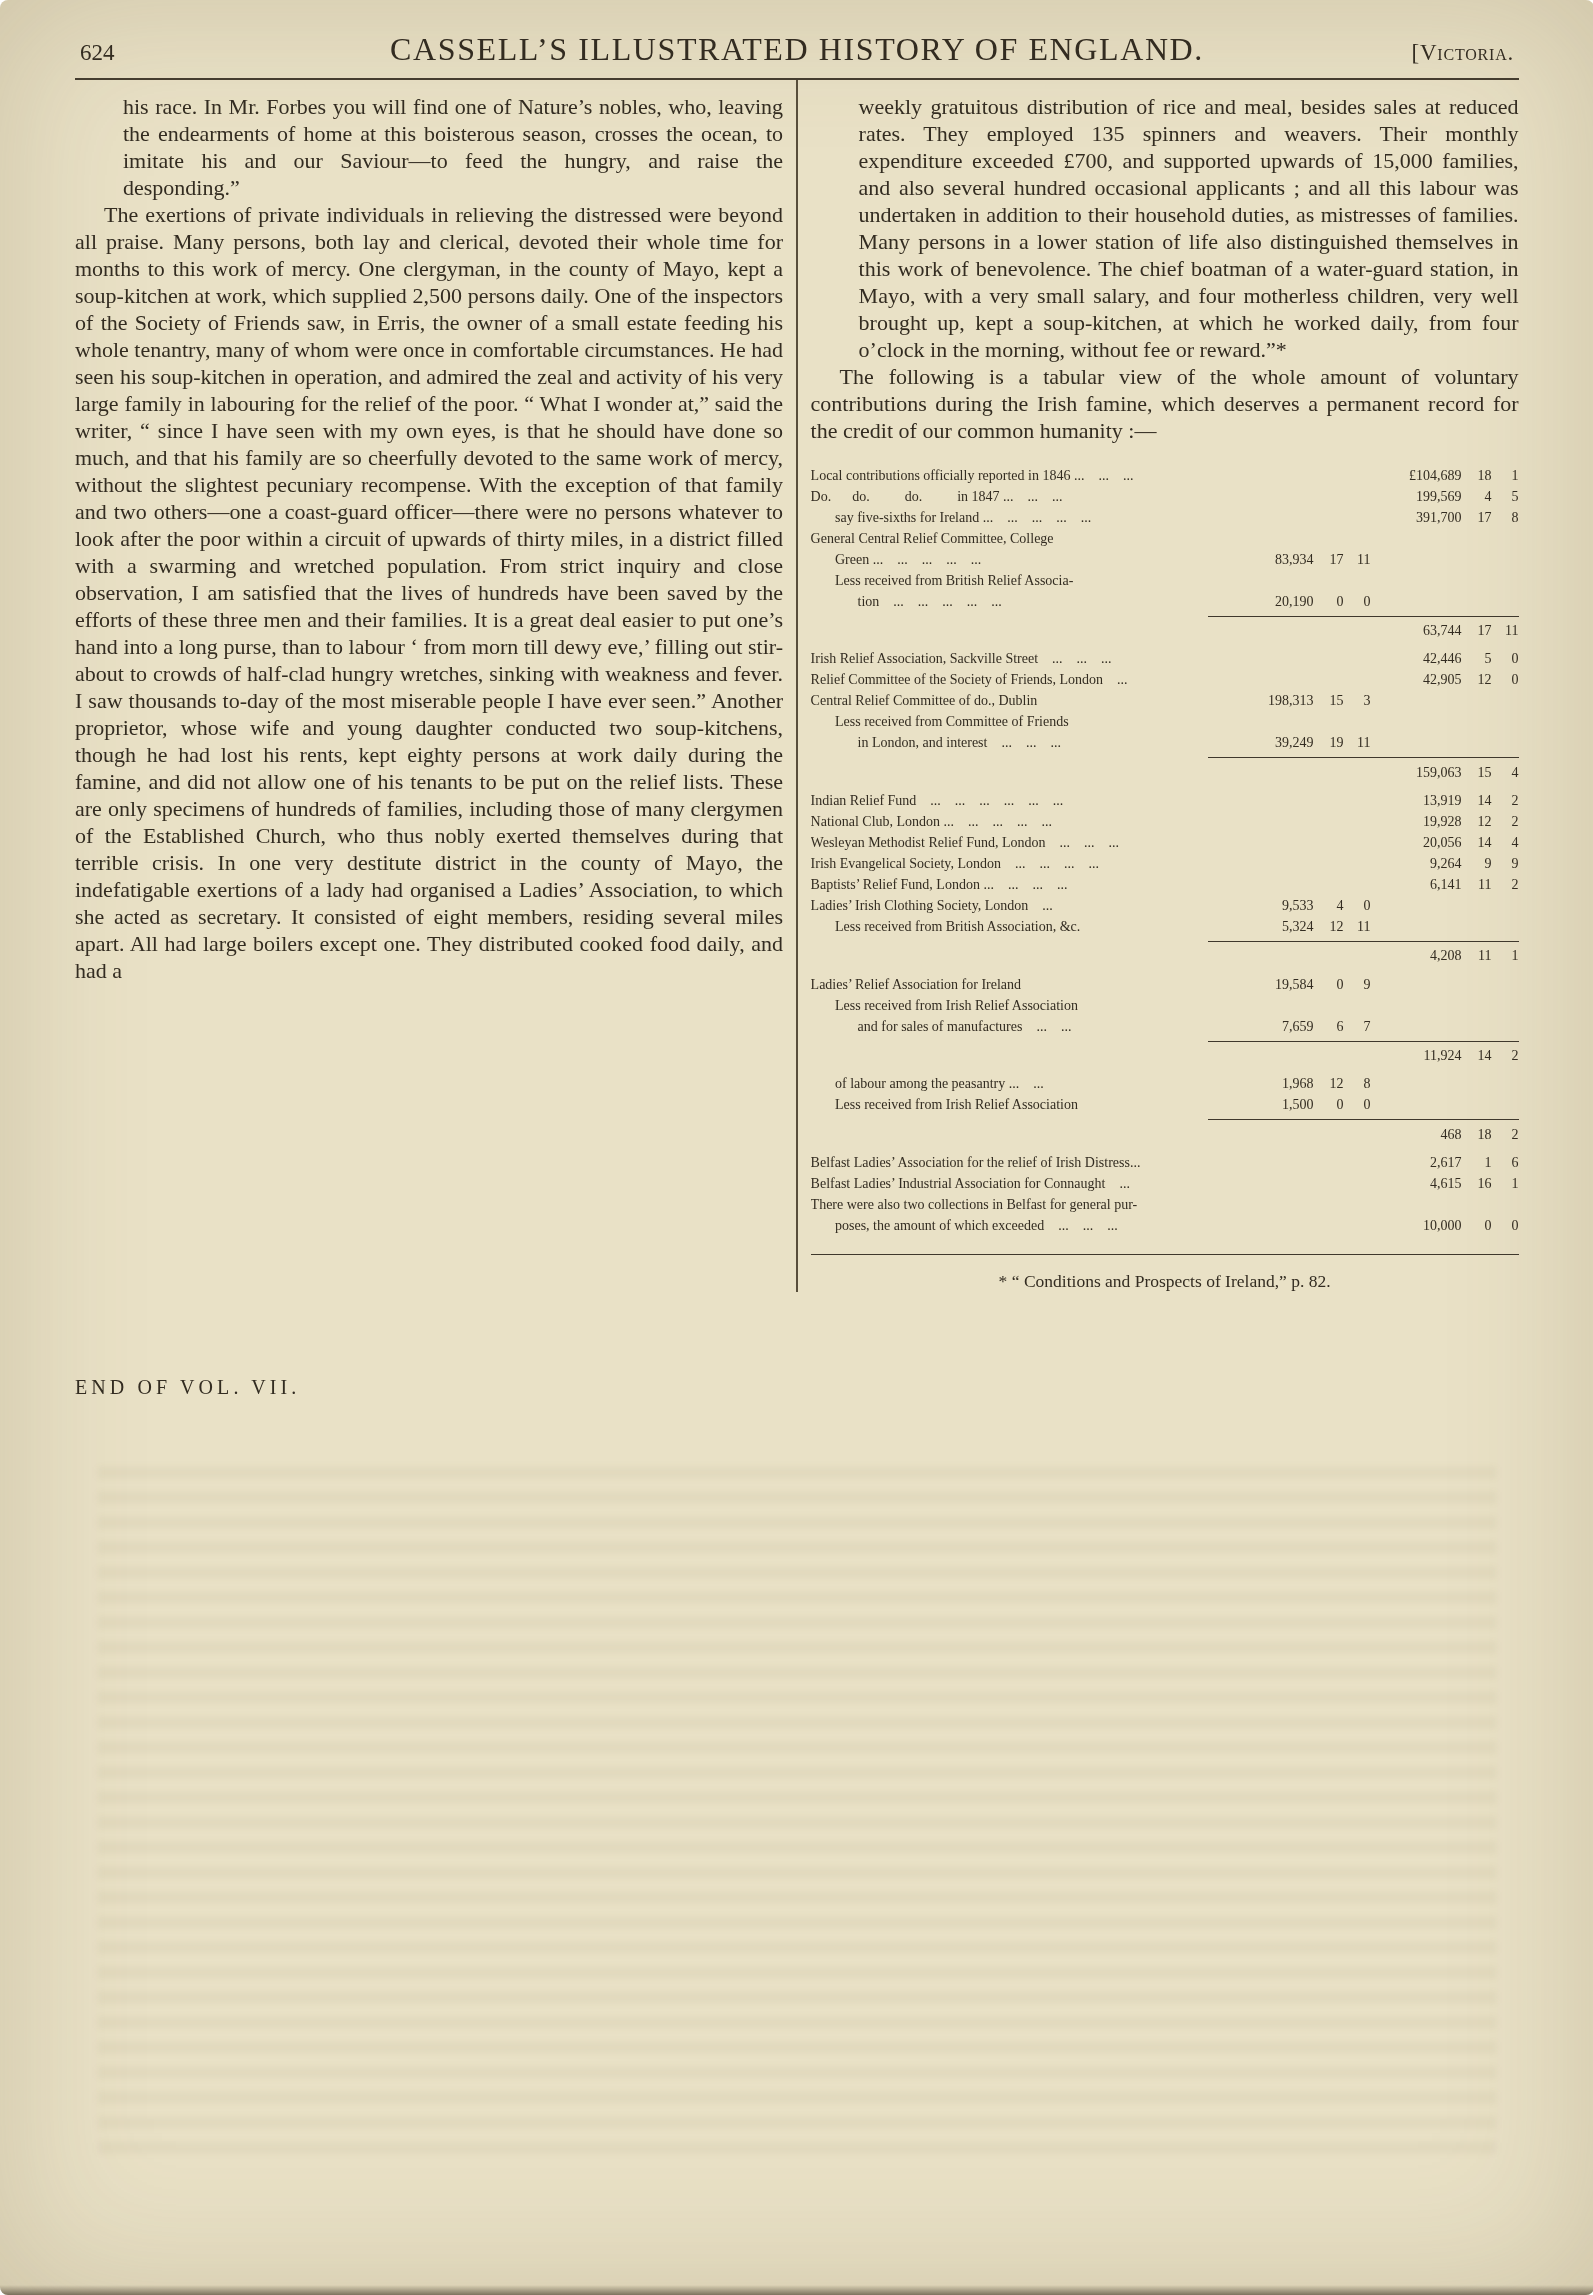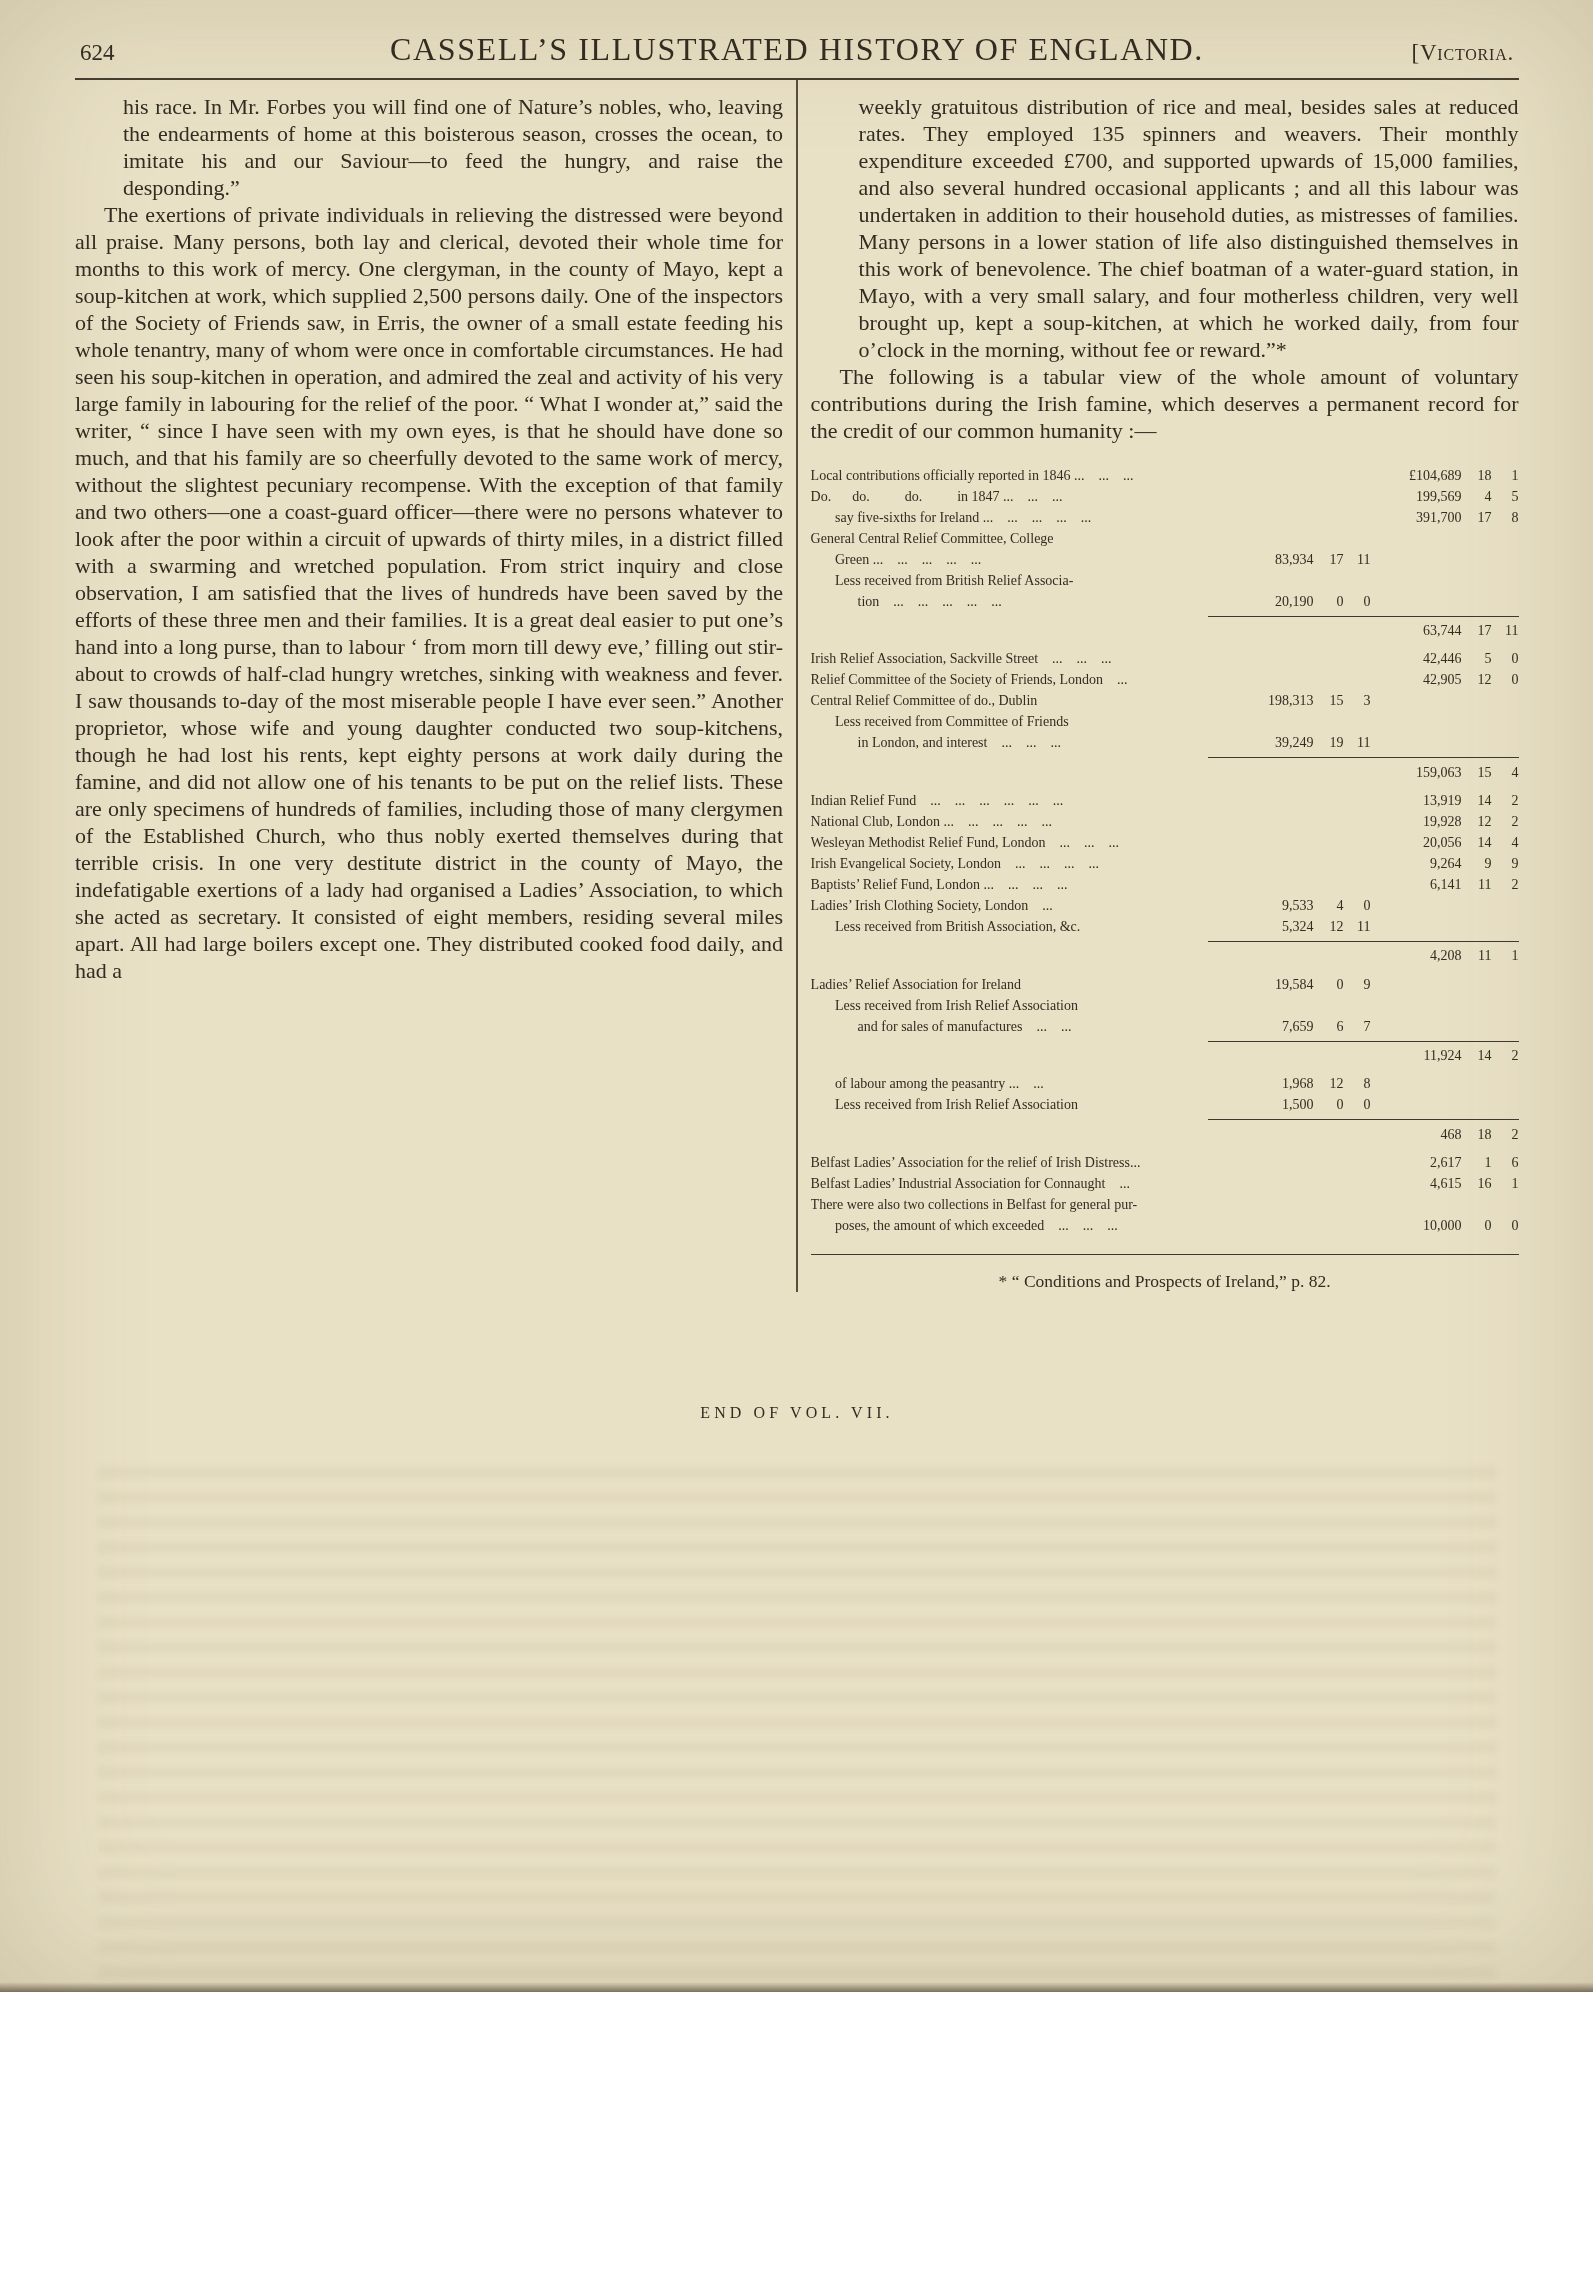--- a/index.html
+++ b/index.html
@@ -1,22 +1,23 @@
 <!DOCTYPE html>
 <html style="font-size:13px"><head>
 <meta charset="utf-8">
 <style>
   html,body{margin:0;padding:0;}
   .page{
     position:relative;
-    width:1594px;height:1992px;
+    width:1594px;height:2295px;
     background:#e9e1c6;
     font-family:"Liberation Serif","DejaVu Serif",serif;
     color:#332c21;
     overflow:hidden;
+    border-radius:8px;
   }
   .page::before{
     content:"";position:absolute;inset:0;pointer-events:none;
     box-shadow:inset 0 0 147px rgba(106,88,50,.22);
   }
   .scan-bottom{
     position:absolute;left:0;bottom:0;width:100%;height:9.8px;
     background:linear-gradient(to top,rgba(46,36,22,.55),rgba(46,36,22,0));
   }
   .bleed{
@@ -46,21 +47,21 @@
   .t-mid{width:163px;display:flex;flex:none;}
   .t-amt{width:148px;display:flex;flex:none;}
   .a-p{flex:1;text-align:right;}
   .a-s{width:30px;text-align:right;}
   .a-d{width:27px;text-align:right;}
   .t-fill{flex:1;}
   .t-row.sub{margin:4.1px 0 7.3px;}
   .sub-box{width:311px;border-top:1.6px solid #3f382c;padding-top:3.3px;display:flex;justify-content:flex-end;}
   .foot-rule{border:none;border-top:1.6px solid #3f382c;margin:18px 0 0;}
   .footnote{text-align:center;font-size:17.5px;margin:16.3px 0 0;text-indent:0;}
-  .end-line{text-align:center;font-size:16px;letter-spacing:4.1px;margin-top:112px;}
+  .end-line{font-size:20px;letter-spacing:4.1px;margin-top:84px;}
 </style>
 </head>
 <body>
 
 <div class="page">
   <div class="inner">
     <header class="page-header">
       <span class="page-num">624</span>
       <h1 class="page-title">CASSELL’S ILLUSTRATED HISTORY OF ENGLAND.</h1>
       <span class="page-vol">[Victoria.</span>

